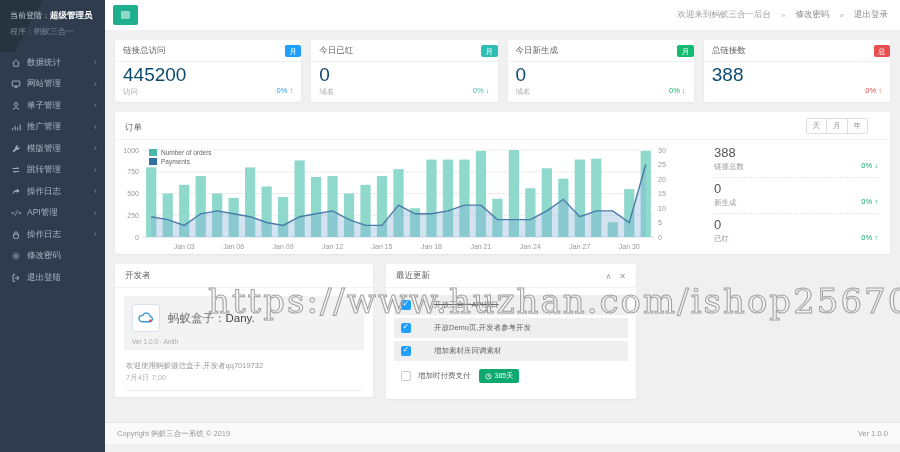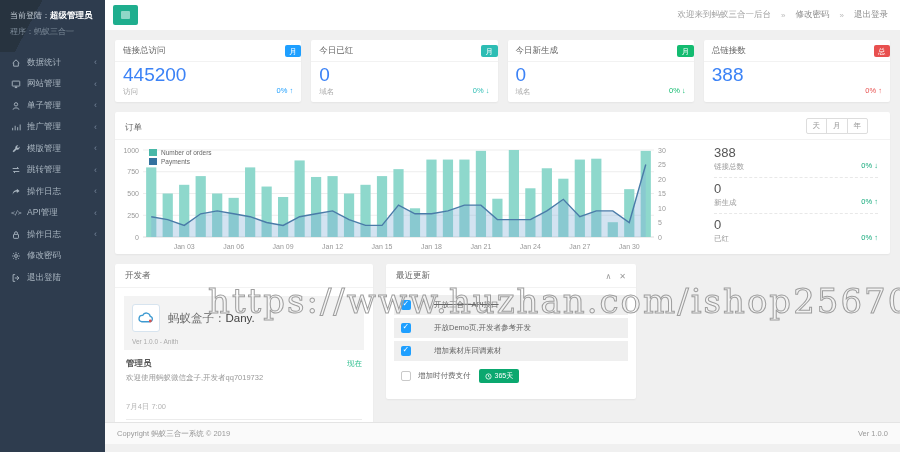--- a/index.html
+++ b/index.html
@@ -32,21 +32,21 @@
   .content { position:absolute; left:105px; top:30px; right:0; bottom:22px; padding:10px 10px 0 10px; overflow:hidden; }
   .card { background:#fff; border-radius:2px; box-shadow:0 1px 2px rgba(0,0,0,.05); }
 
   .stat-row { display:flex; gap:10px; }
   .stat-card { flex:1; height:62px; position:relative; }
   .stat-head { display:flex; align-items:center; justify-content:space-between; padding:5px 0 4px 8px; border-bottom:1px solid #f2f2f2; }
   .stat-title { font-size:8.5px; color:#666; }
   .badge { font-size:7.5px; color:#fff; padding:1.5px 4.5px; border-radius:2px; line-height:1.2; }
   .b-blue { background:#1e9fff; } .b-teal { background:#2dbdb4; } .b-green { background:#13bb70; } .b-red { background:#e8504f; }
   .stat-body { padding:3px 8px 0 8px; }
-  .stat-val { font-size:19px; color:#3b82f6; font-weight:400; line-height:1.1; }
+  .stat-val { font-size:19px; color:#0c4a6e; font-weight:400; line-height:1.1; }
   .stat-sub { font-size:7.5px; color:#aaa; margin-top:1px; }
   .stat-pct { position:absolute; right:8px; bottom:7px; font-size:7.5px; }
   .p-blue { color:#1e9fff; } .p-teal { color:#2dbdb4; } .p-green { color:#13bb70; } .p-red { color:#e8504f; }
 
   
   .order-card { margin-top:10px; height:142px; position:relative; }
   .order-head { display:flex; align-items:flex-end; justify-content:space-between; padding:6px 22px 5px 10px; border-bottom:1px solid #f2f2f2; }
   .order-title { font-size:8.5px; color:#666; }
   .range-group { display:flex; }
   .range-btn { font-size:7.5px; color:#999; background:#fff; border:1px solid #ddd; padding:2px 6px; cursor:pointer; margin-left:-1px; }
@@ -75,21 +75,21 @@
   .dev-box-top { display:flex; align-items:center; }
   .cloud-box { width:28px; height:28px; background:#fff; border:1px solid #d7e4ef; border-radius:3px; display:flex; align-items:center; justify-content:center; }
   .dev-name { font-size:11.5px; color:#666; margin-left:8px; }
   .dev-name b { color:#444; font-weight:400; }
   .dev-ver { font-size:6.5px; color:#aaa; margin-top:6px; }
   .admin-sec { padding:8px 2px 0 2px; }
   .admin-head { display:flex; justify-content:space-between; align-items:center; }
   .admin-name { font-size:8.5px; color:#555; font-weight:bold; }
   .admin-now { font-size:7.5px; color:#2fbf8f; }
   .admin-msg { font-size:7.5px; color:#999; margin-top:3px; }
-  .admin-time { font-size:7.5px; color:#b5b5b5; margin-top:19px; padding-bottom:7px; border-bottom:1px solid #ececec; }
+  .admin-time { font-size:7.5px; color:#b5b5b5; margin-top:2px; padding-bottom:7px; border-bottom:1px solid #ececec; }
 
   .upd-card { width:250px; }
   .upd-icons { display:flex; align-items:center; color:#9a9a9a; font-size:8px; }
   .upd-icons span { margin-left:8px; cursor:pointer; }
   .upd-body { padding:7px 8px 8px 8px; }
   .upd-row { display:flex; align-items:center; padding:5px 7px; margin-bottom:3px; font-size:7.5px; color:#666; }
   .upd-row.shaded { background:#efefef;gap:16px; }
   .chk { width:10px; height:10px; border-radius:2px; margin-right:7px; flex:0 0 10px; position:relative; }
   .chk.on { background:#1e9fff; }
   .chk.on::after { content:"✓"; position:absolute; left:1.5px; top:-1px; color:#fff; font-size:8px; }
@@ -370,24 +370,20 @@
                 <svg width="20" height="20" viewBox="0 0 24 24">
                     <path d="M7 16.5h9.5a3.3 3.3 0 0 0 .6-6.5A4.8 4.8 0 0 0 8 8.9 3.6 3.6 0 0 0 7 16.5z" stroke="#3d9ad1" fill="none" stroke-width="1.6"></path>
                     <circle cx="17.2" cy="15.6" r="1.7" fill="#d9534f"></circle>
                   </svg>
               </span>
               <span class="dev-name"><span>蚂蚁盒子：</span><b>Dany.</b></span>
             </div>
             <div class="dev-ver">Ver 1.0.0 - Anith</div>
           </div>
           <div class="admin-sec">
-            <div class="admin-head">
-              <span class="admin-name">管理员</span>
-              <span class="admin-now">现在</span>
-            </div>
             <div class="admin-msg">欢迎使用蚂蚁微信盒子,开发者qq7019732</div>
             <div class="admin-time">7月4日 7:00</div>
           </div>
         </div>
       </div>
 
       <div class="card upd-card">
         <div class="card-head">
           <span class="card-title">最近更新</span>
           <span class="upd-icons">

